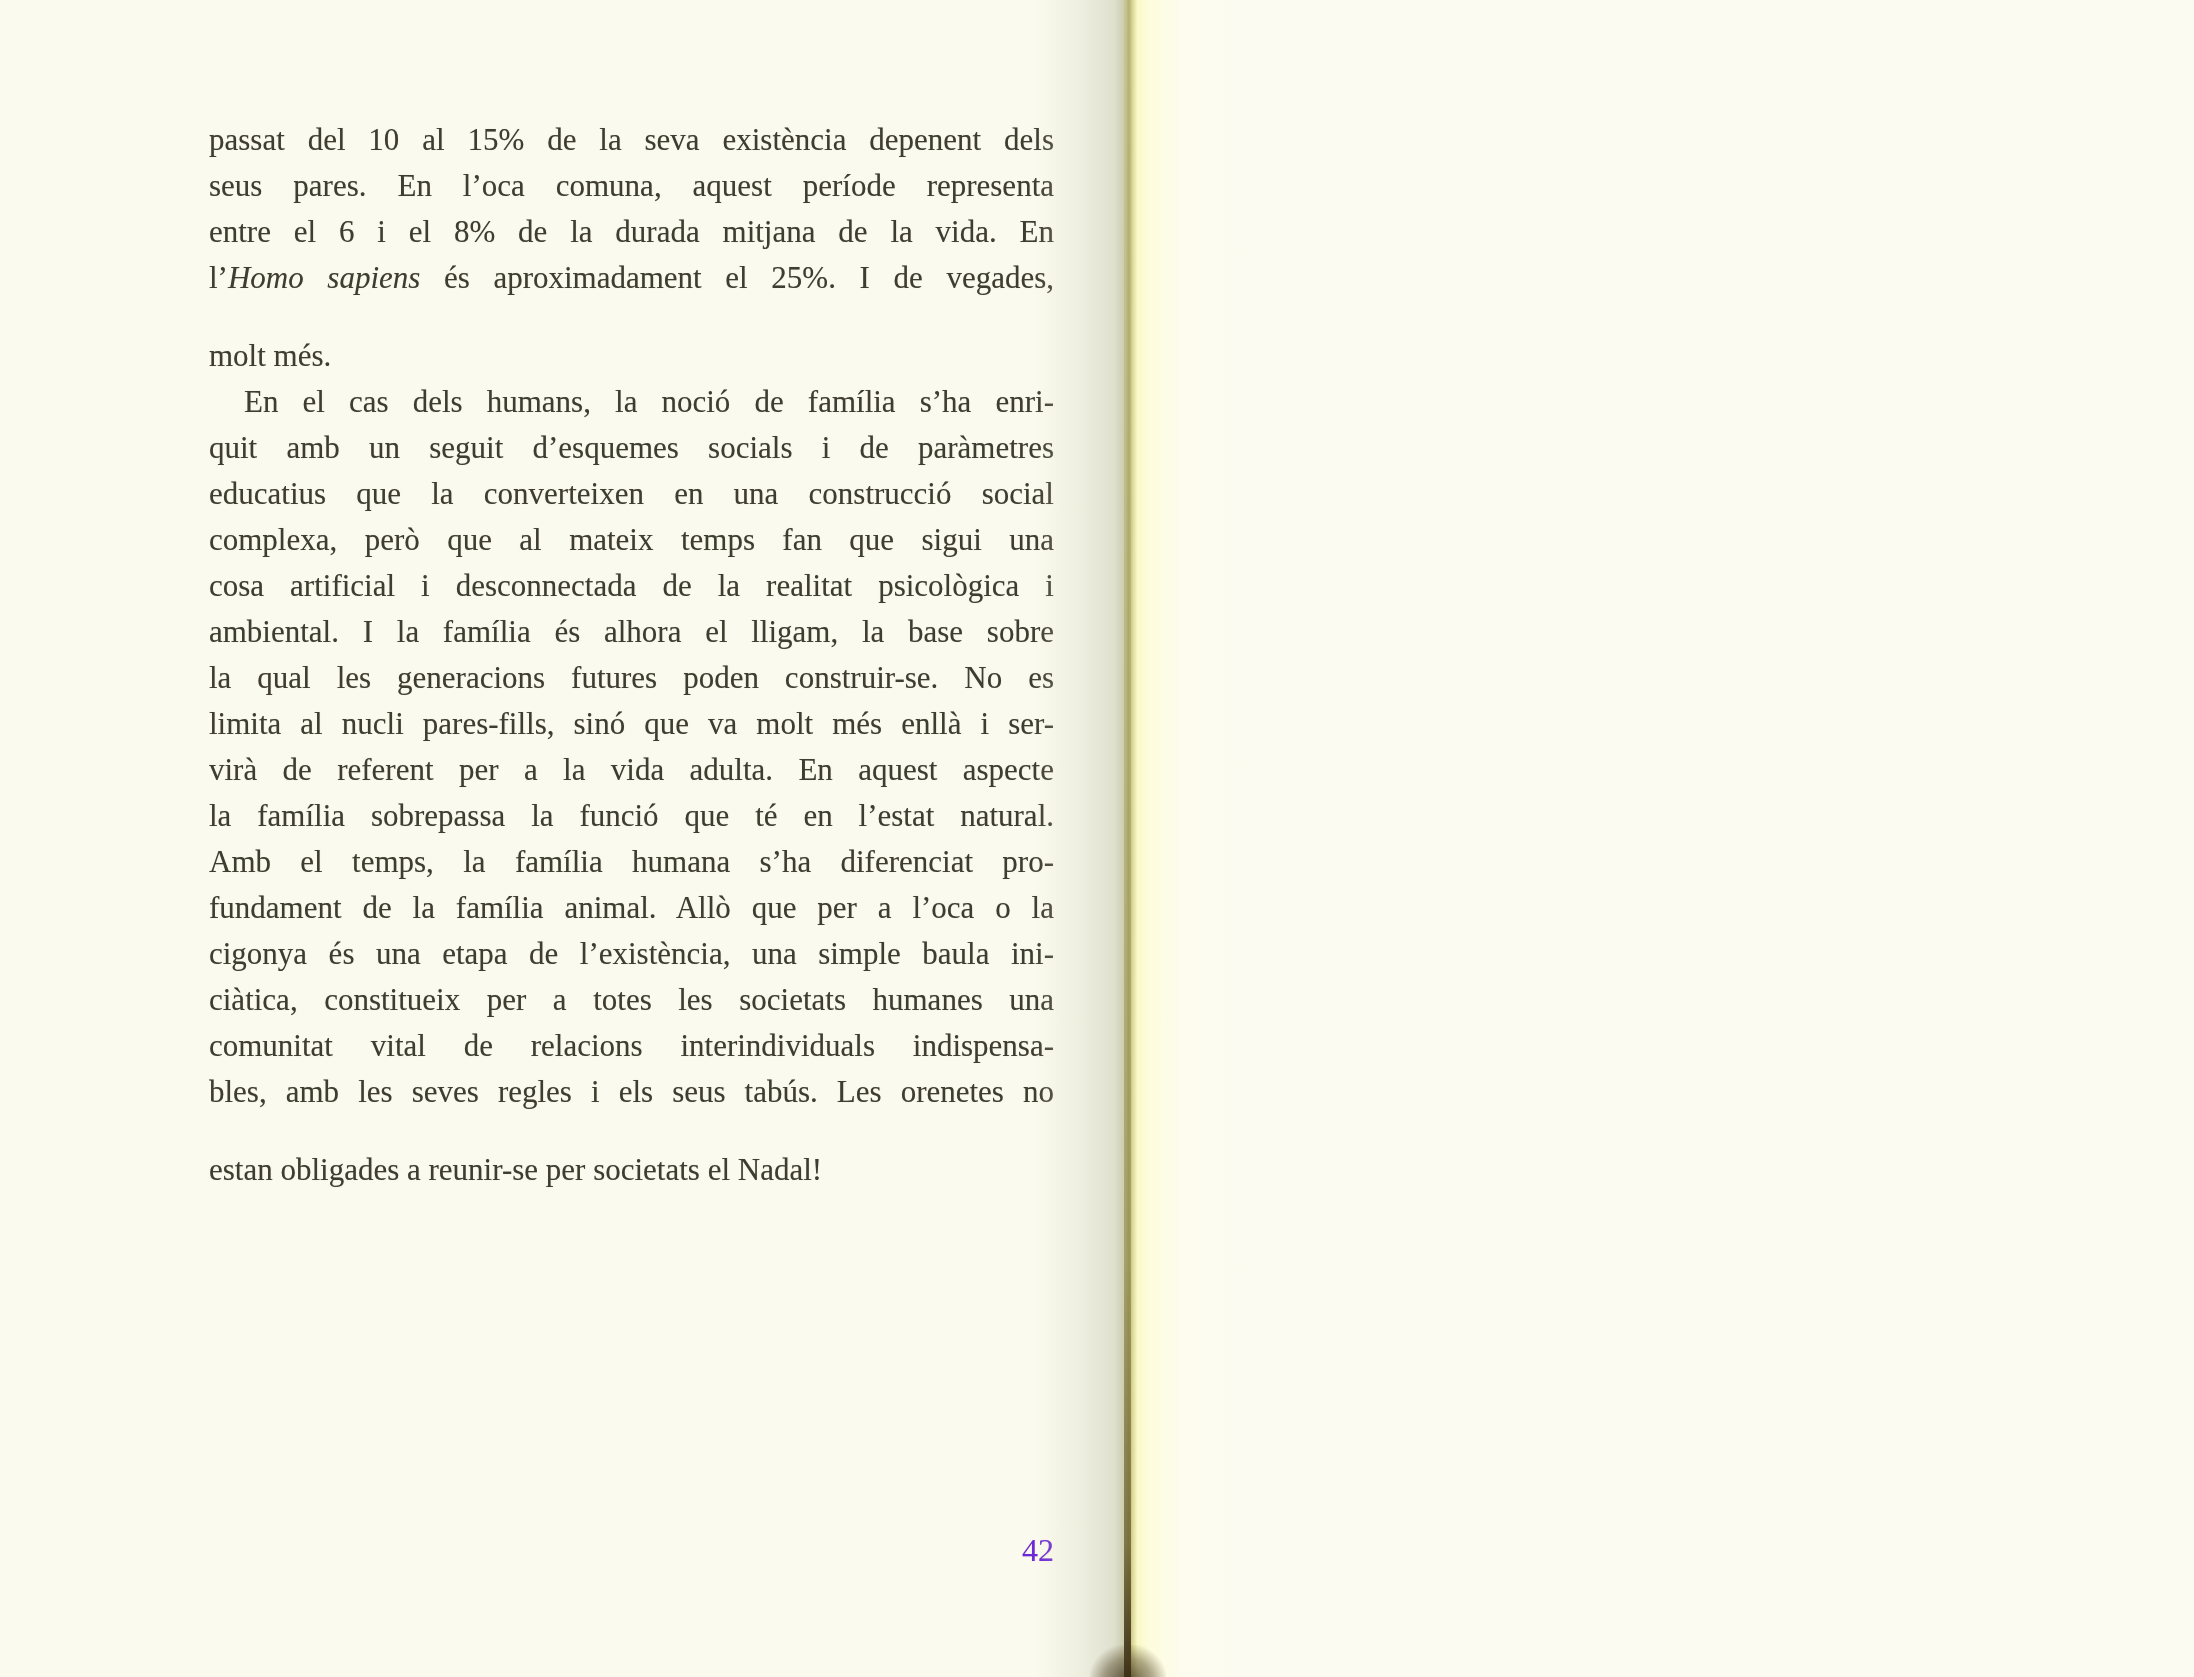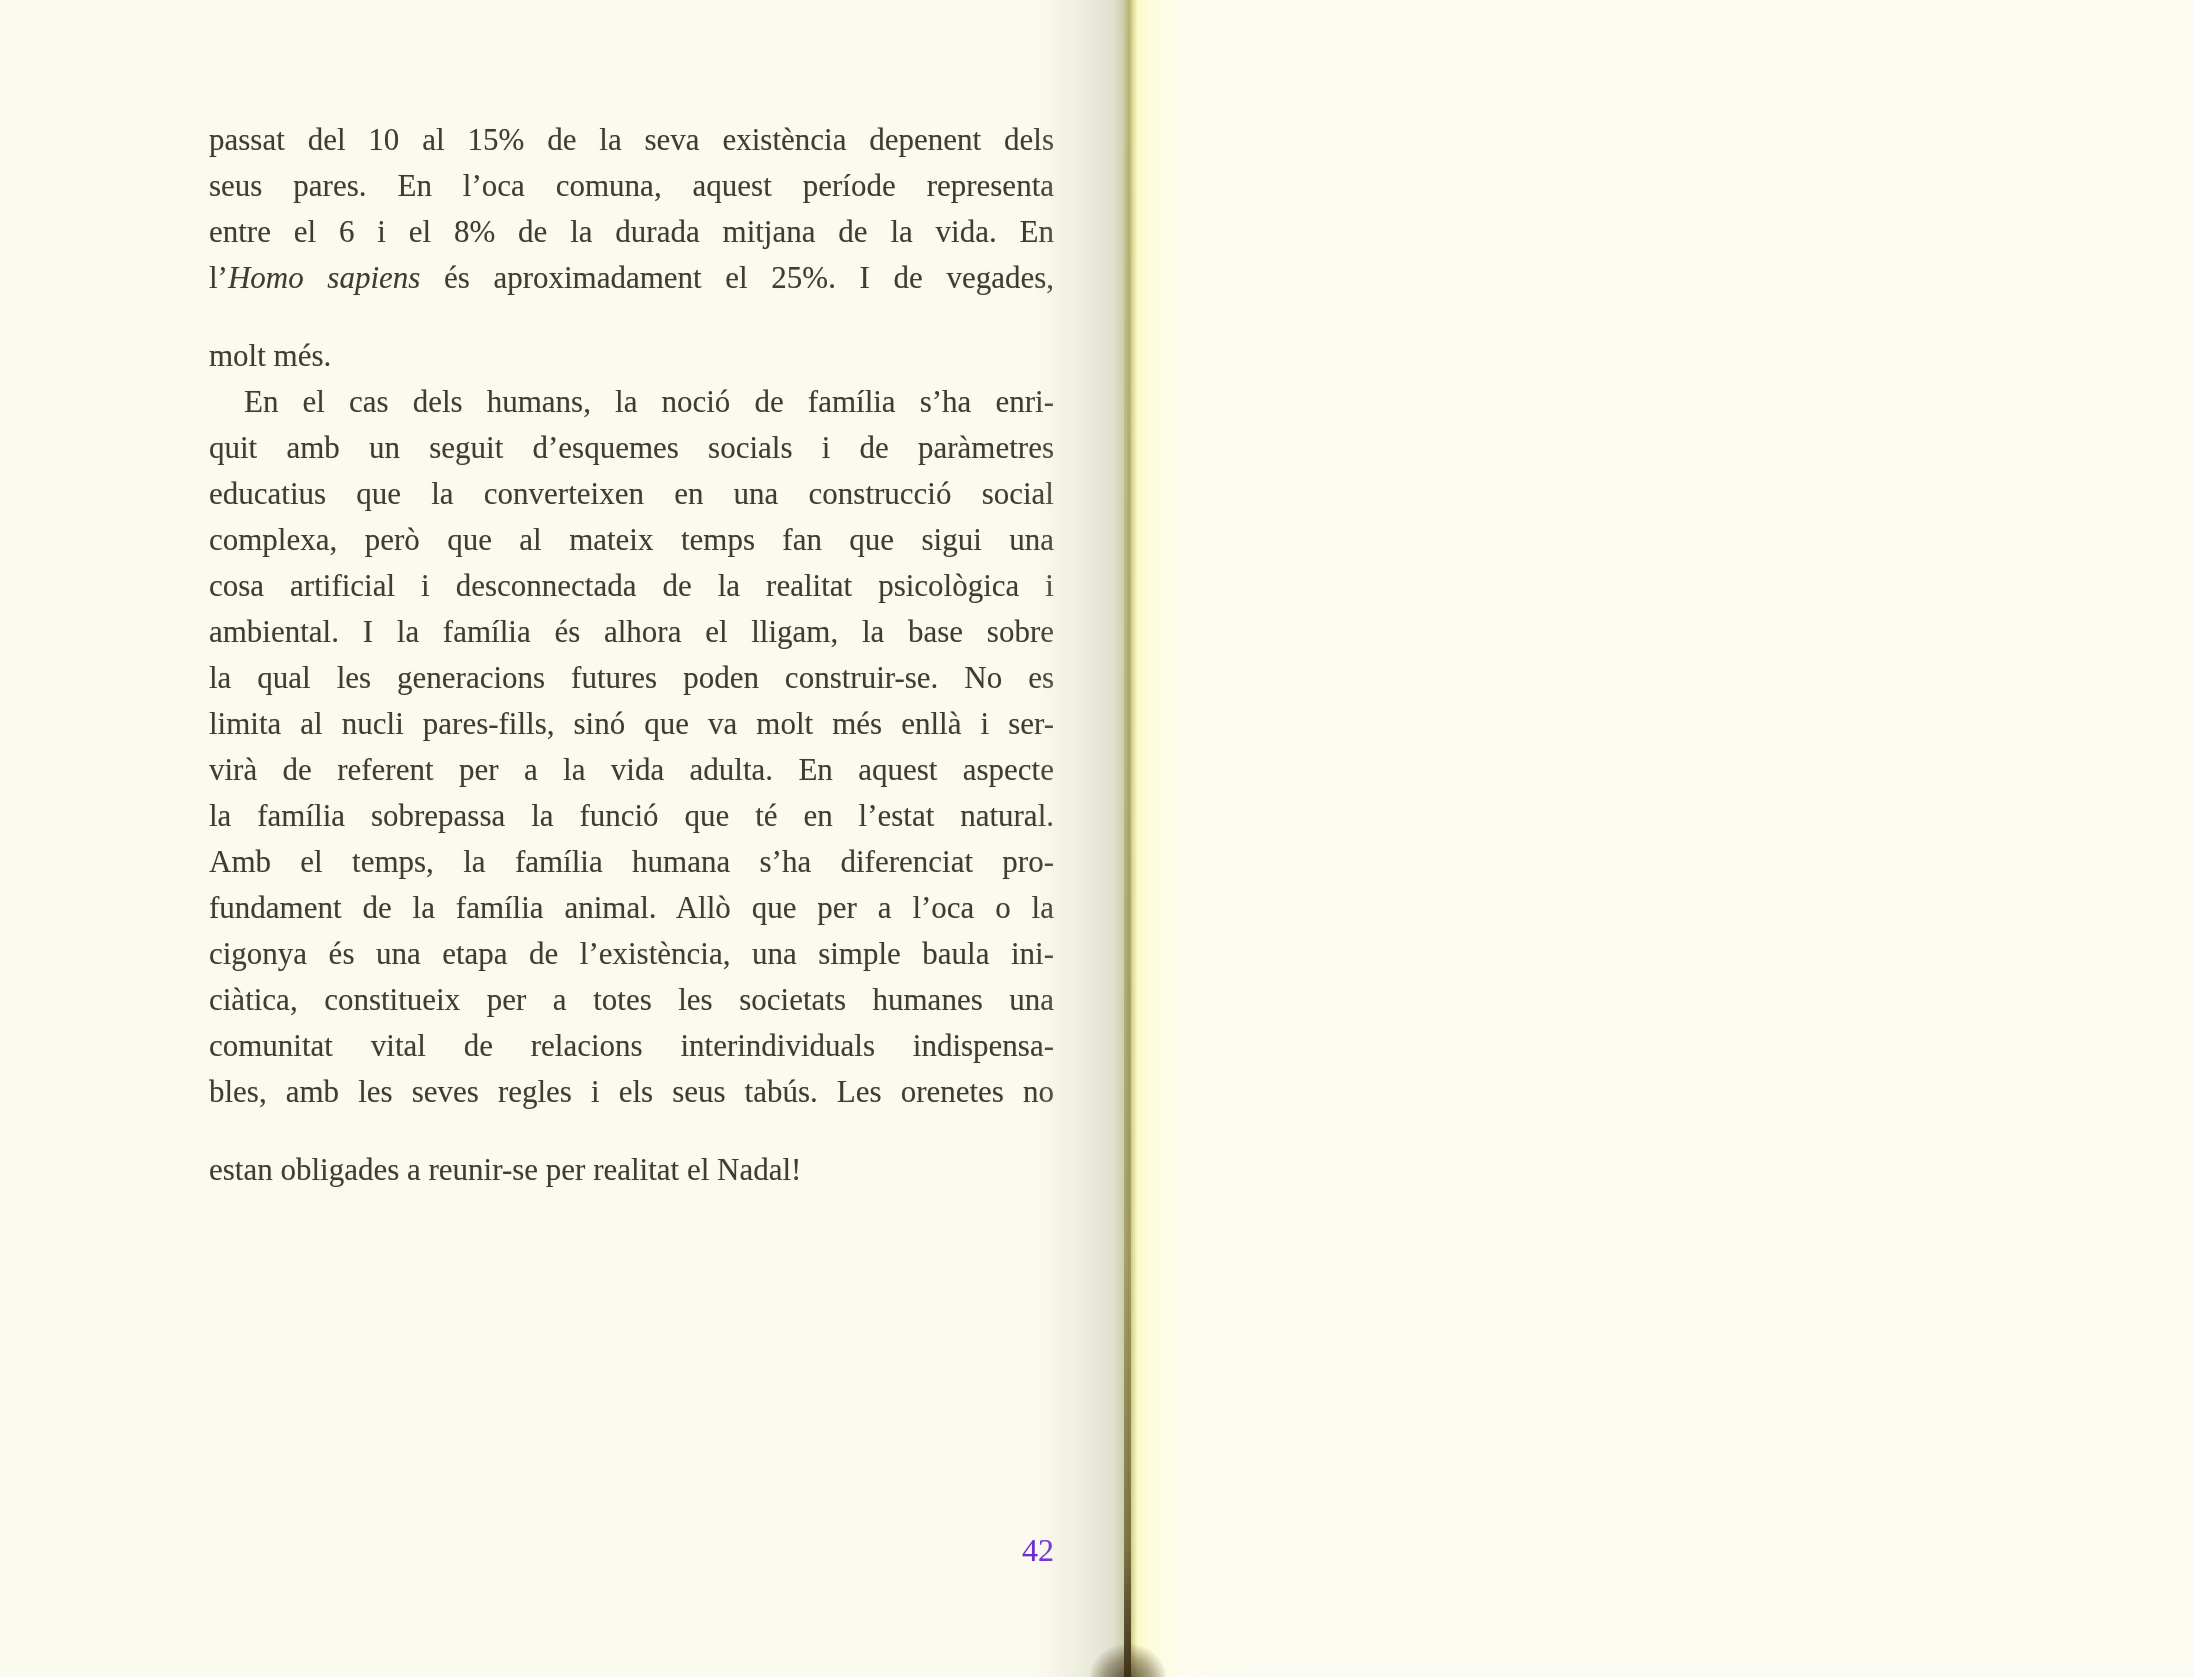--- a/index.html
+++ b/index.html
@@ -121,21 +121,21 @@
           <div class="line">la qual les generacions futures poden construir-se. No es</div>
           <div class="line">limita al nucli pares-fills, sinó que va molt més enllà i ser-</div>
           <div class="line">virà de referent per a la vida adulta. En aquest aspecte</div>
           <div class="line">la família sobrepassa la funció que té en l’estat natural.</div>
           <div class="line">Amb el temps, la família humana s’ha diferenciat pro-</div>
           <div class="line">fundament de la família animal. Allò que per a l’oca o la</div>
           <div class="line">cigonya és una etapa de l’existència, una simple baula ini-</div>
           <div class="line">ciàtica, constitueix per a totes les societats humanes una</div>
           <div class="line">comunitat vital de relacions interindividuals indispensa-</div>
           <div class="line">bles, amb les seves regles i els seus tabús. Les orenetes no</div>
-          <div class="line last">estan obligades a reunir-se per realitat el Nadal!</div>
+          <div class="line last">estan obligades a reunir-se per societats el Nadal!</div>
         </div>
       </div>
     <div class="page-number pn-left">42</div>
   </div>
 
   <div class="page page-right">
     
     
     
     

